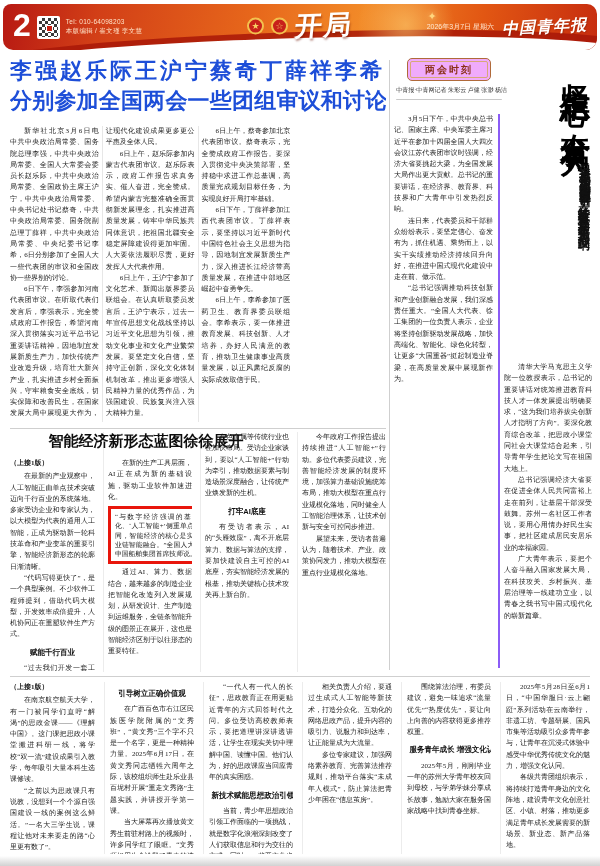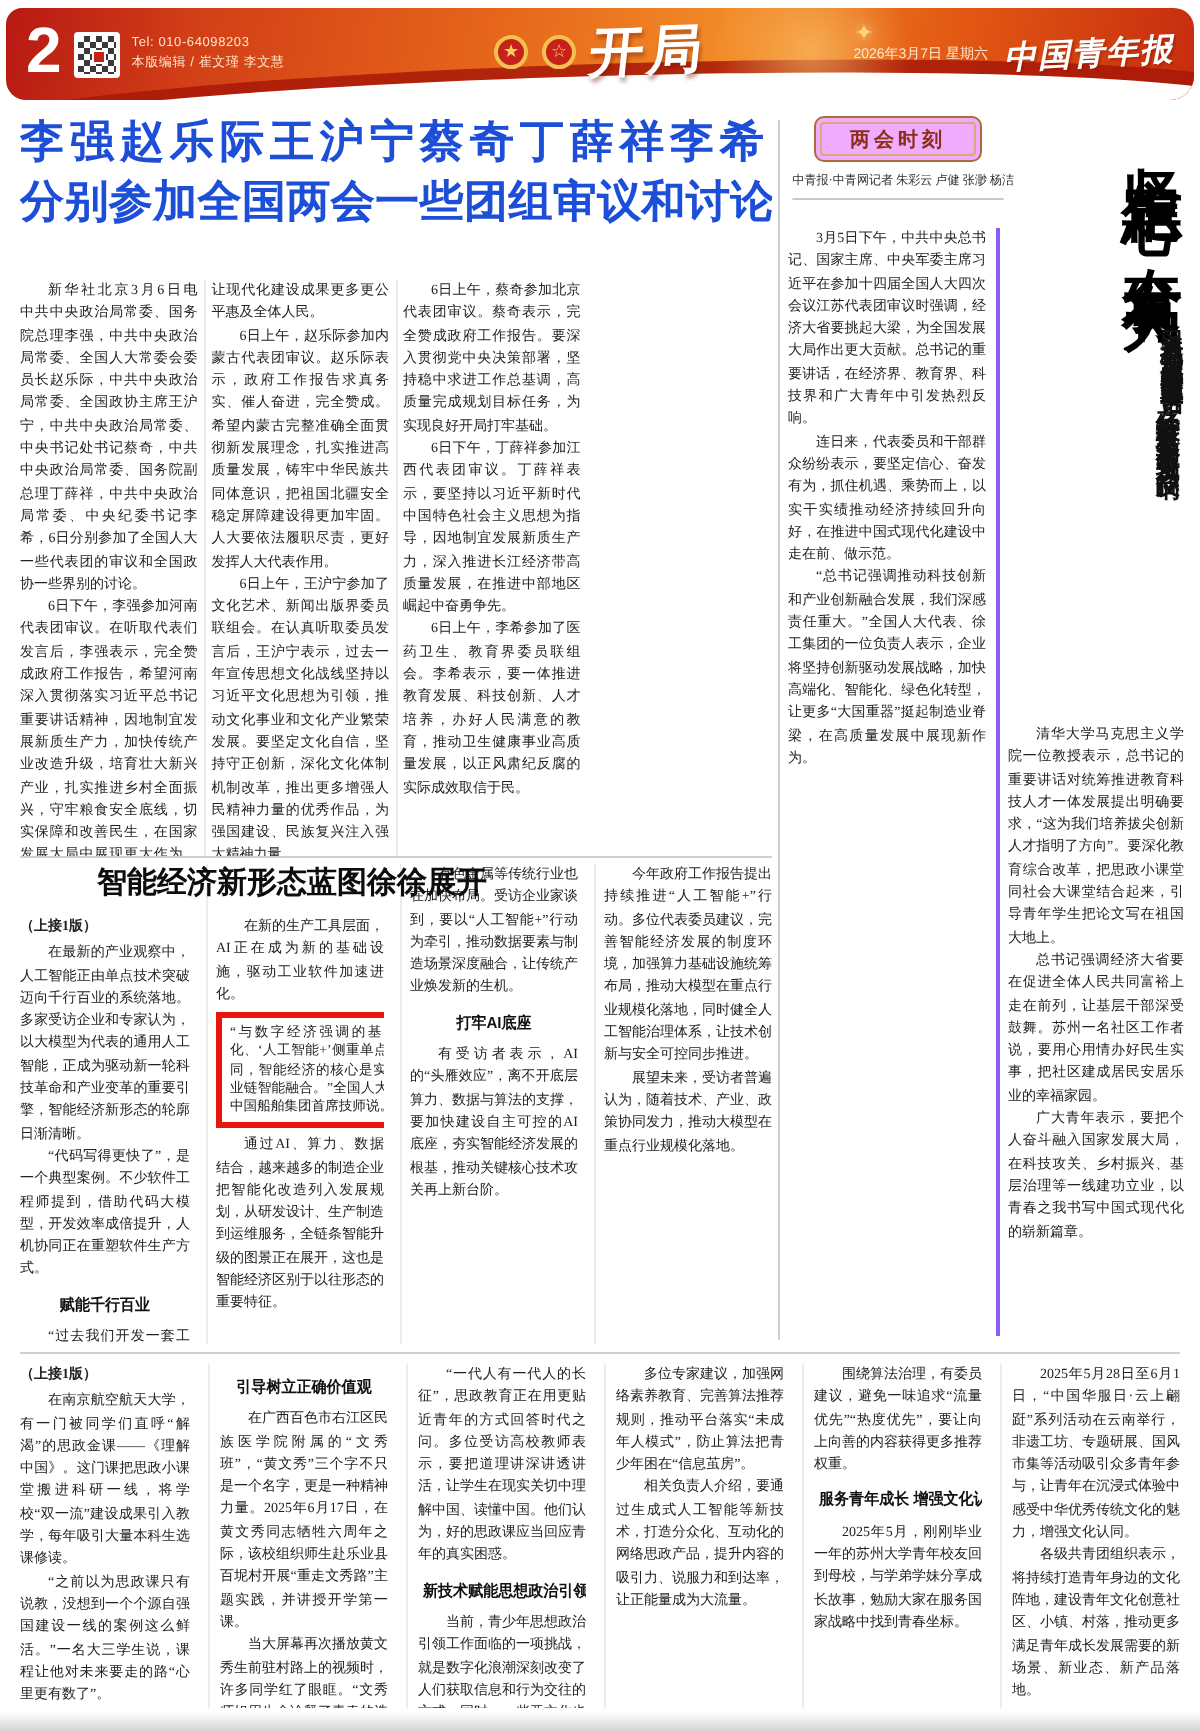--- a/index.html
+++ b/index.html
@@ -66,21 +66,21 @@
   }
   .cont-label { font-weight:bold; font-size:7px; margin-bottom:2px; }
   .rule-v { position:absolute; width:1px; background:#cfcfcf; }
   .rule-h { position:absolute; height:1px; background:#cfcfcf; }
   
   .article-a { position:absolute; left:10px; top:56px; width:376px; height:372px; overflow:hidden; }
   .headline { font-family:"Liberation Sans","DejaVu Sans",sans-serif; font-weight:bold; color:#1d4ed8; }
   .headline .h-line1 { font-size:22px; letter-spacing:3px; white-space:nowrap; }
   .headline .h-line2 { font-size:22px; letter-spacing:0.2px; white-space:nowrap;text-align:center; }
   .article-a .body {
-    margin-top:24px; height:296px; overflow:hidden;
+    margin-top:10px; height:296px; overflow:hidden;
     column-count:4; column-gap:7px; column-fill:auto; column-rule:1px solid #e7e7e7;
   }
   
   .article-b { position:absolute; left:394px; top:56px; width:198px; height:616px; }
   .b-header { position:absolute; left:0; top:2px; width:110px; }
   .session-box {
     margin:0 auto; width:84px; text-align:center; padding:4px 0 3px 0;
     border:1.5px solid #b06a3a; outline:1px solid #d8a878; outline-offset:-4px;
     background:#f0abfc; border-radius:5px; color:#8a3018;
     font-weight:bold; font-size:10px; letter-spacing:2px;
@@ -249,22 +249,22 @@
       <div class="d-col small-text">
         <div>
             <p class="para">“一代人有一代人的长征”，思政教育正在用更贴近青年的方式回答时代之问。多位受访高校教师表示，要把道理讲深讲透讲活，让学生在现实关切中理解中国、读懂中国。他们认为，好的思政课应当回应青年的真实困惑。</p>
           </div>
         <div class="section-heading">新技术赋能思想政治引领</div>
         <div>
             <p class="para">当前，青少年思想政治引领工作面临的一项挑战，就是数字化浪潮深刻改变了人们获取信息和行为交往的方式。同时，一些亚文化也在影响青少年的价值判断。</p>
           </div>
       </div>
       <div class="d-col small-text">
+          <p class="para">相关负责人介绍，要通过生成式人工智能等新技术，打造分众化、互动化的网络思政产品，提升内容的吸引力、说服力和到达率，让正能量成为大流量。</p>
           <p class="para">多位专家建议，加强网络素养教育、完善算法推荐规则，推动平台落实“未成年人模式”，防止算法把青少年困在“信息茧房”。</p>
-          <p class="para">相关负责人介绍，要通过生成式人工智能等新技术，打造分众化、互动化的网络思政产品，提升内容的吸引力、说服力和到达率，让正能量成为大流量。</p>
         </div>
       <div class="d-col small-text">
         <div>
             <p class="para">围绕算法治理，有委员建议，避免一味追求“流量优先”“热度优先”，要让向上向善的内容获得更多推荐权重。</p>
           </div>
         <div class="section-heading">服务青年成长  增强文化认同</div>
         <div>
             <p class="para">2025年5月，刚刚毕业一年的苏州大学青年校友回到母校，与学弟学妹分享成长故事，勉励大家在服务国家战略中找到青春坐标。</p>
           </div>
       </div>

